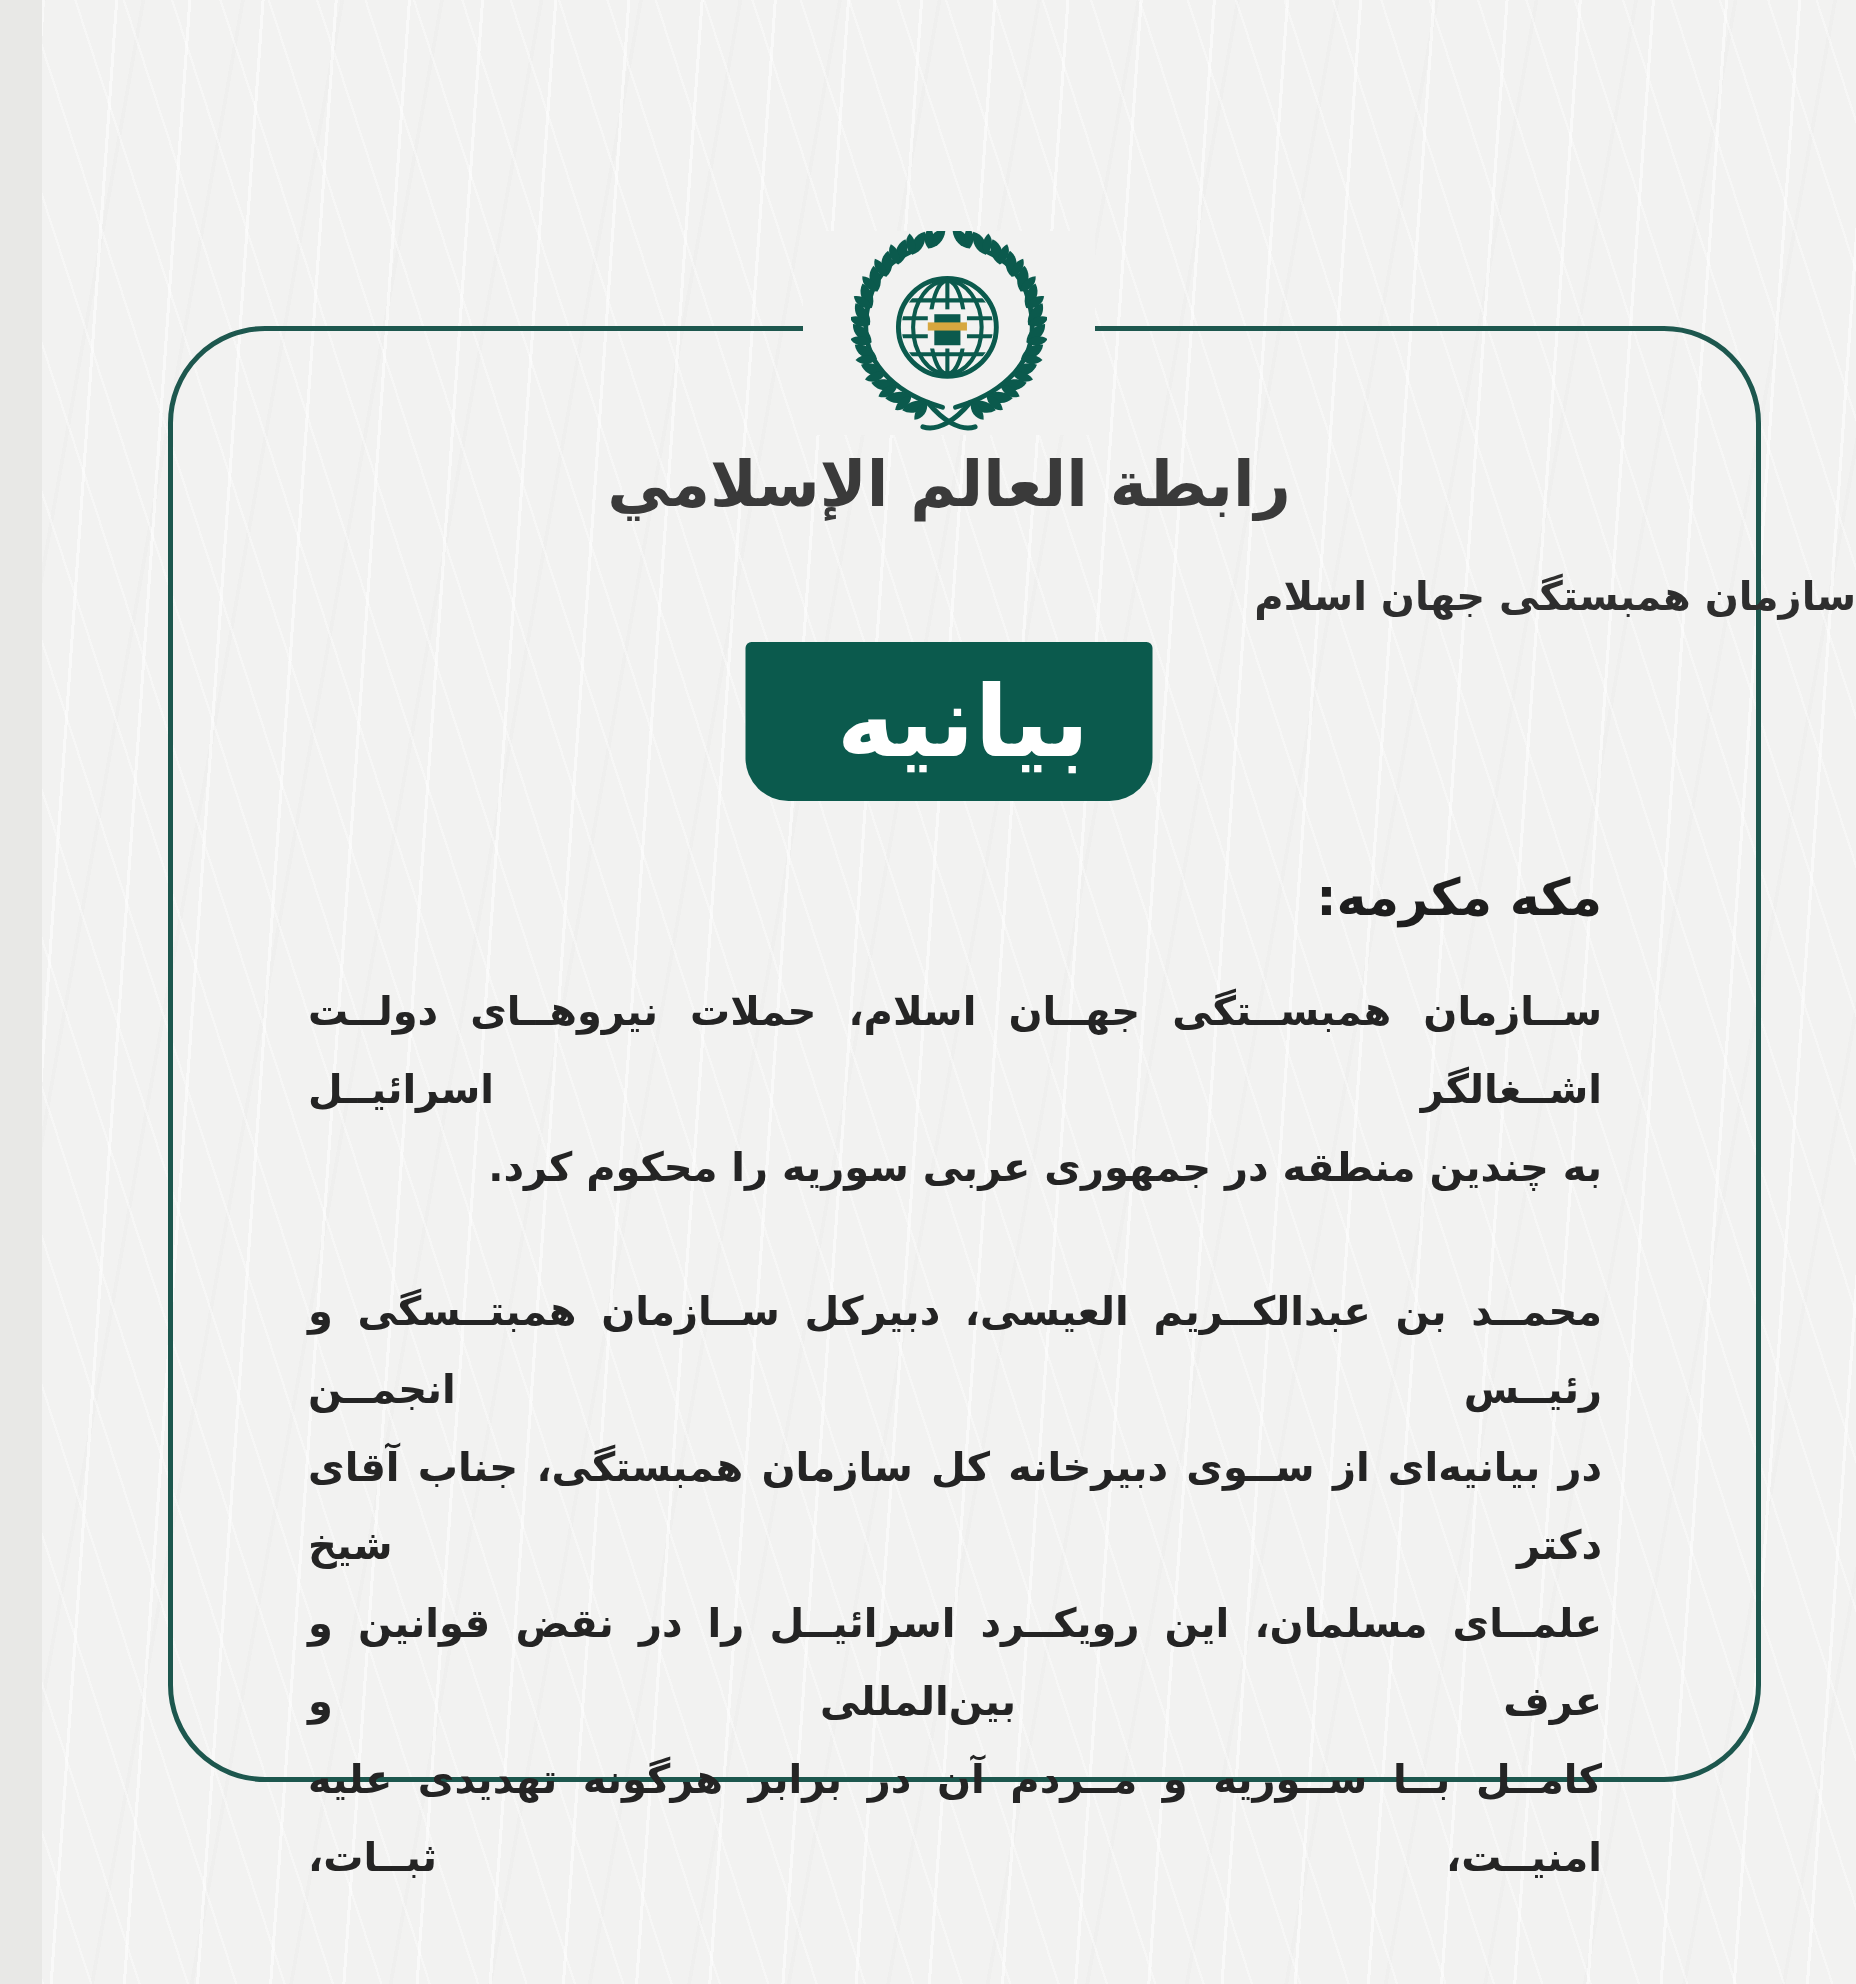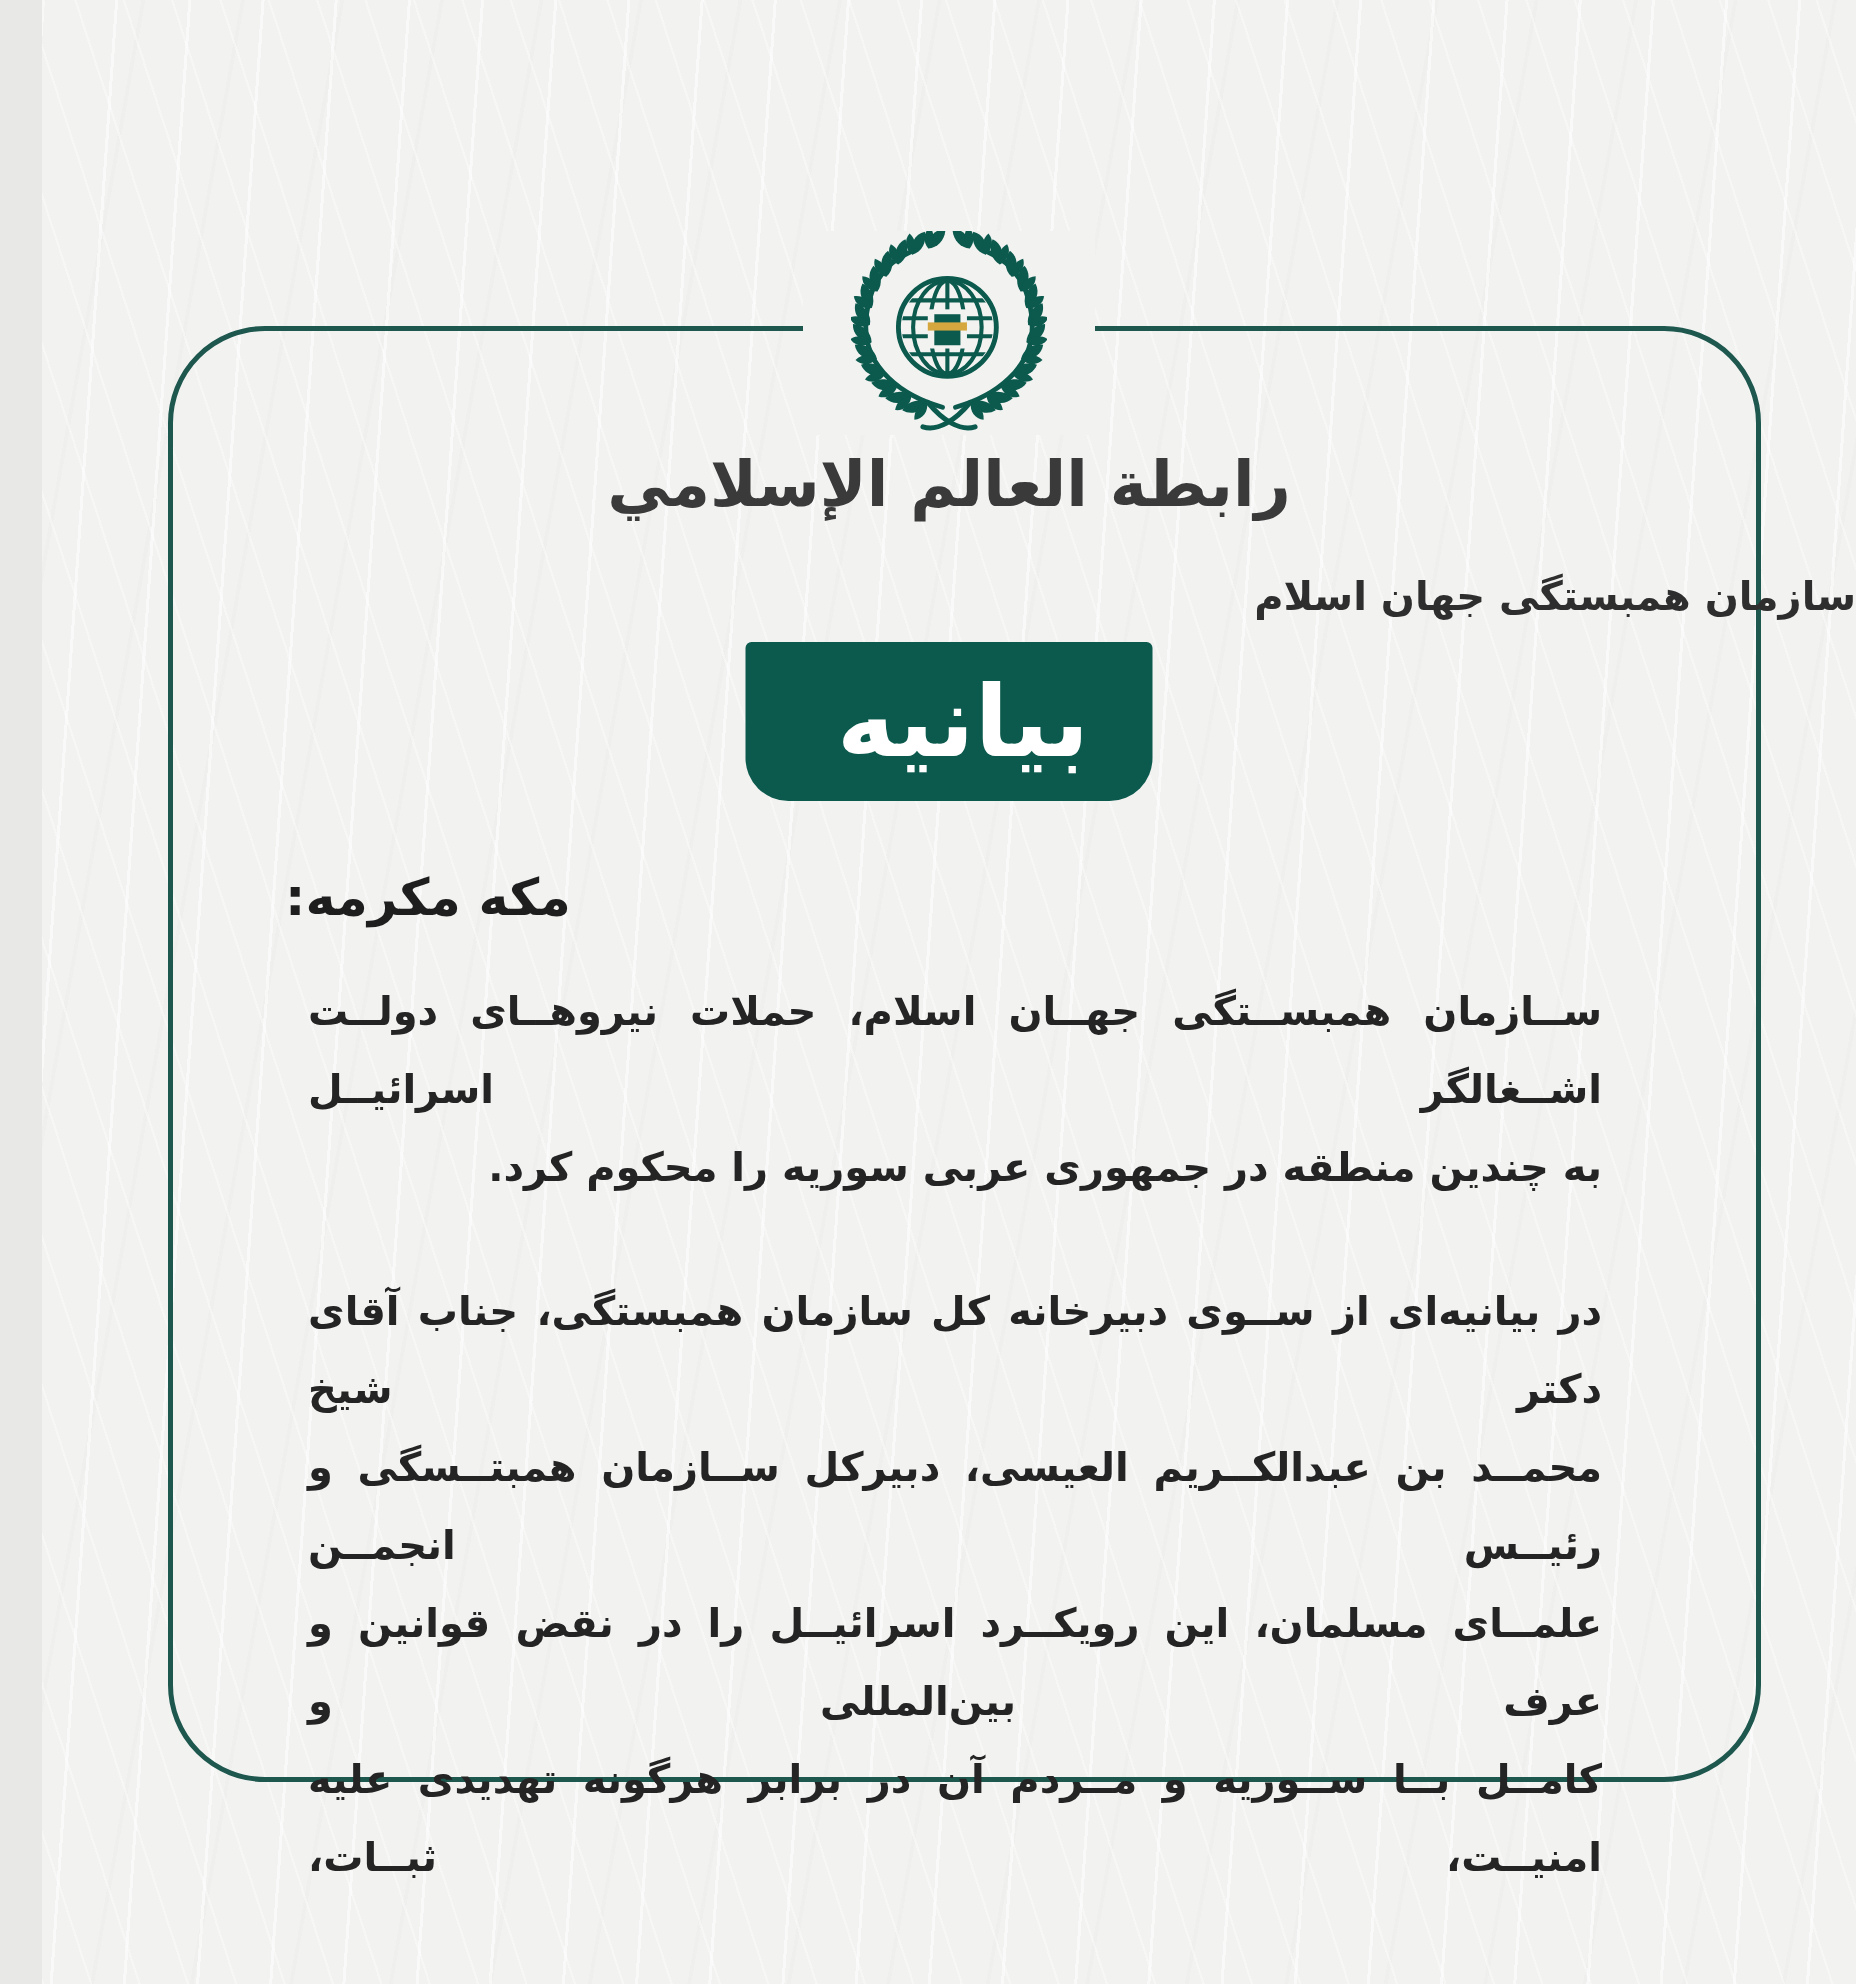--- a/index.html
+++ b/index.html
@@ -80,21 +80,21 @@
     top:860px;right:254px;left:243px;
     direction:rtl;
     color:var(--text);
     font-weight:bold;
   }
   .greeting{
     margin:0 0 37px 0;
     font-size:51px;line-height:75px;
     color:var(--heading);
     font-weight:bold;
-    text-align:left;
+    text-align:right;
   }
   .para{margin:0 0 66px 0;padding:0;}
   .para:last-child{margin-bottom:0;}
   .line{
     display:block;
     font-size:40px;
     line-height:78px;
     white-space:normal;
     margin-left:23px;
   }
@@ -214,22 +214,22 @@
 
   <main class="content">
     <h2 class="greeting">مکه مکرمه:</h2>
 
     <p class="para">
       <span class="line just">ســازمان همبســتگی جهــان اسلام، حملات نیروهــای دولــت اشــغالگر اسرائیــل</span>
       <span class="line start">به چندین منطقه در جمهوری عربی سوریه را محکوم کرد.</span>
     </p>
 
     <p class="para">
+      <span class="line just">محمــد بن عبدالکــریم العیسی، دبیرکل ســازمان همبتــسگی و رئیــس انجمــن</span>
       <span class="line just">در بیانیه‌ای از ســوی دبیرخانه کل سازمان همبستگی، جناب آقای دکتر شیخ</span>
-      <span class="line just">محمــد بن عبدالکــریم العیسی، دبیرکل ســازمان همبتــسگی و رئیــس انجمــن</span>
       <span class="line just">علمــای مسلمان، این رویکــرد اسرائیــل را در نقض قوانین و عرف بین‌المللی و</span>
       <span class="line just">کامــل بــا ســوریه و مــردم آن در برابر هرگونه تهدیدی علیه امنیــت، ثبــات،</span>
 
     </p>
   </main>
 
 </div>
 
 
 </body></html>

